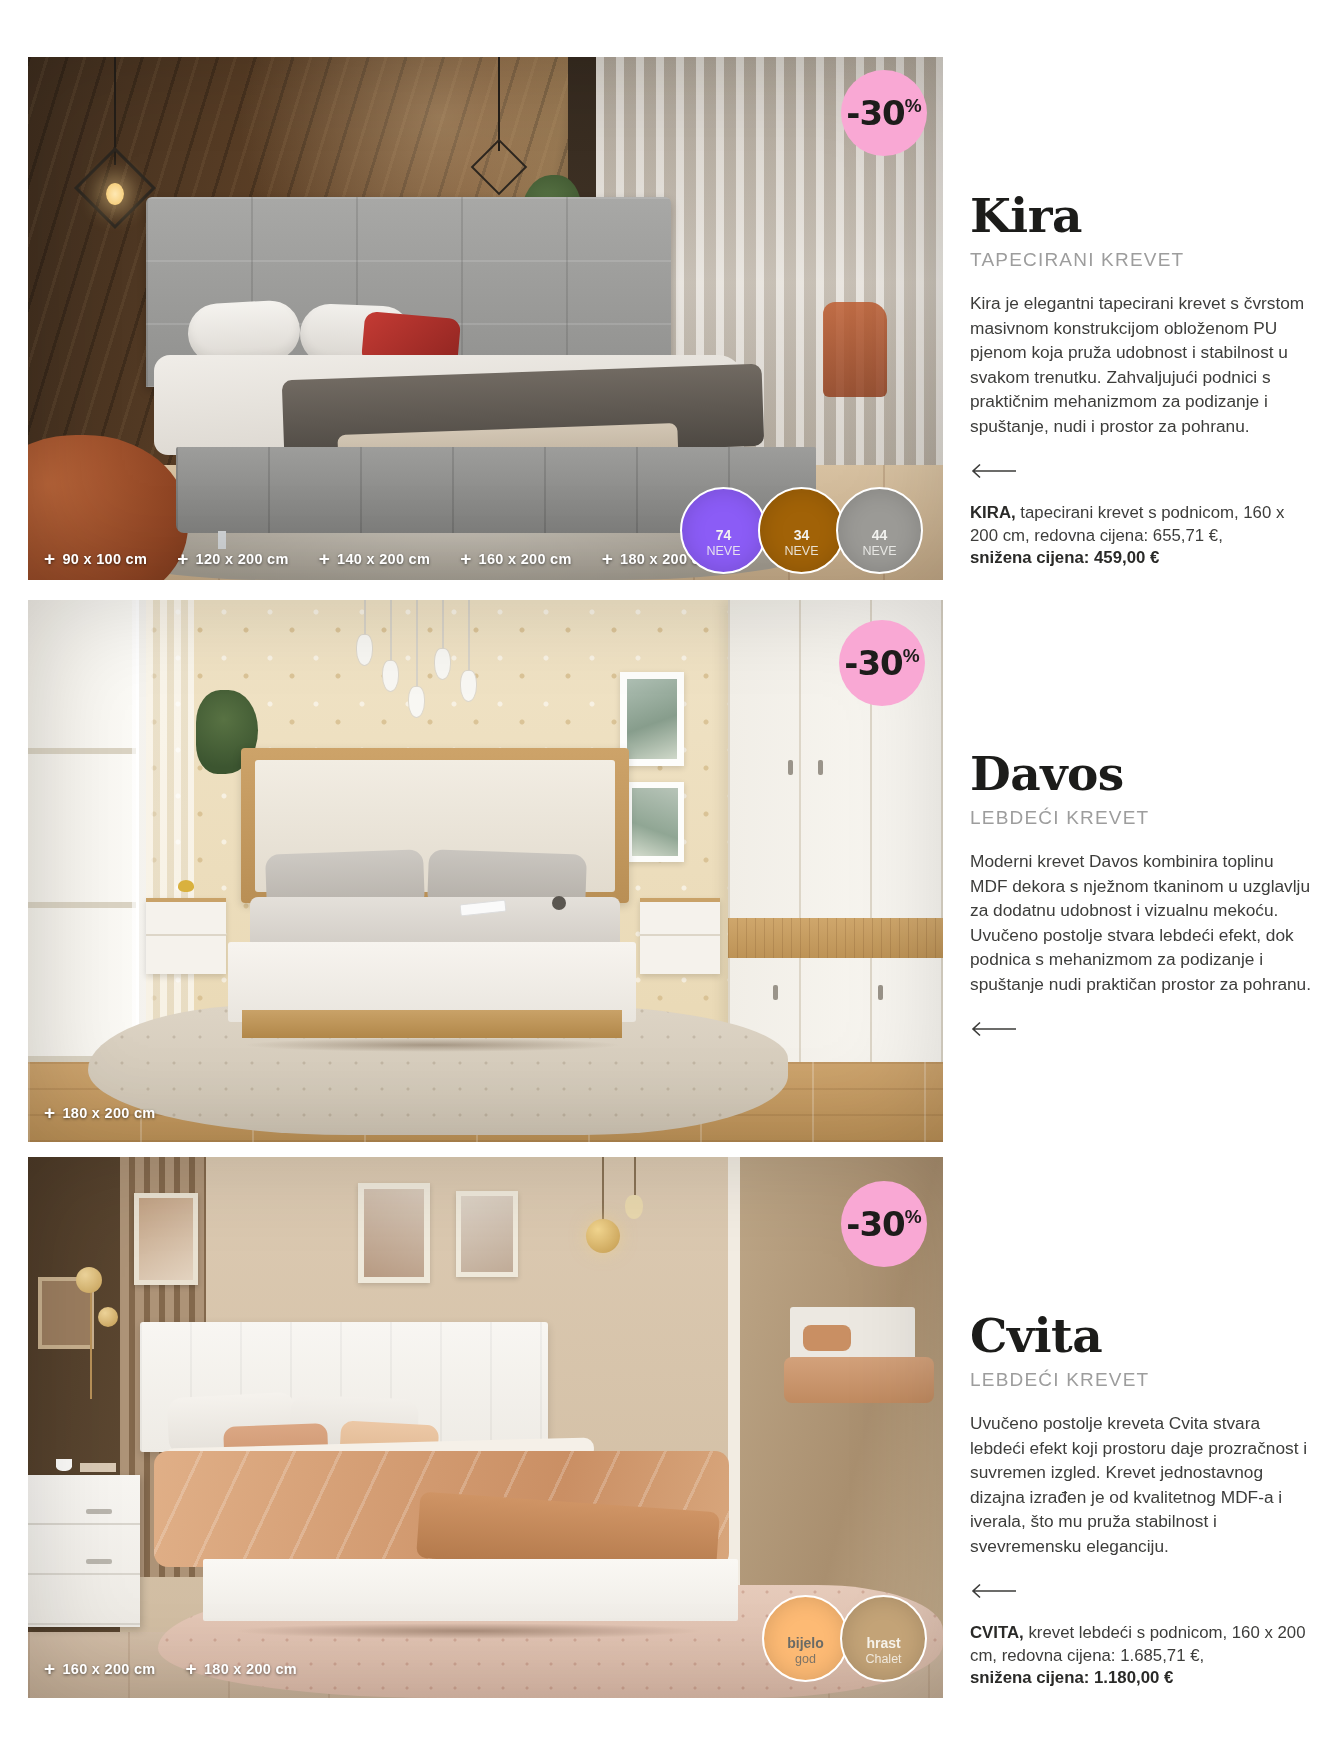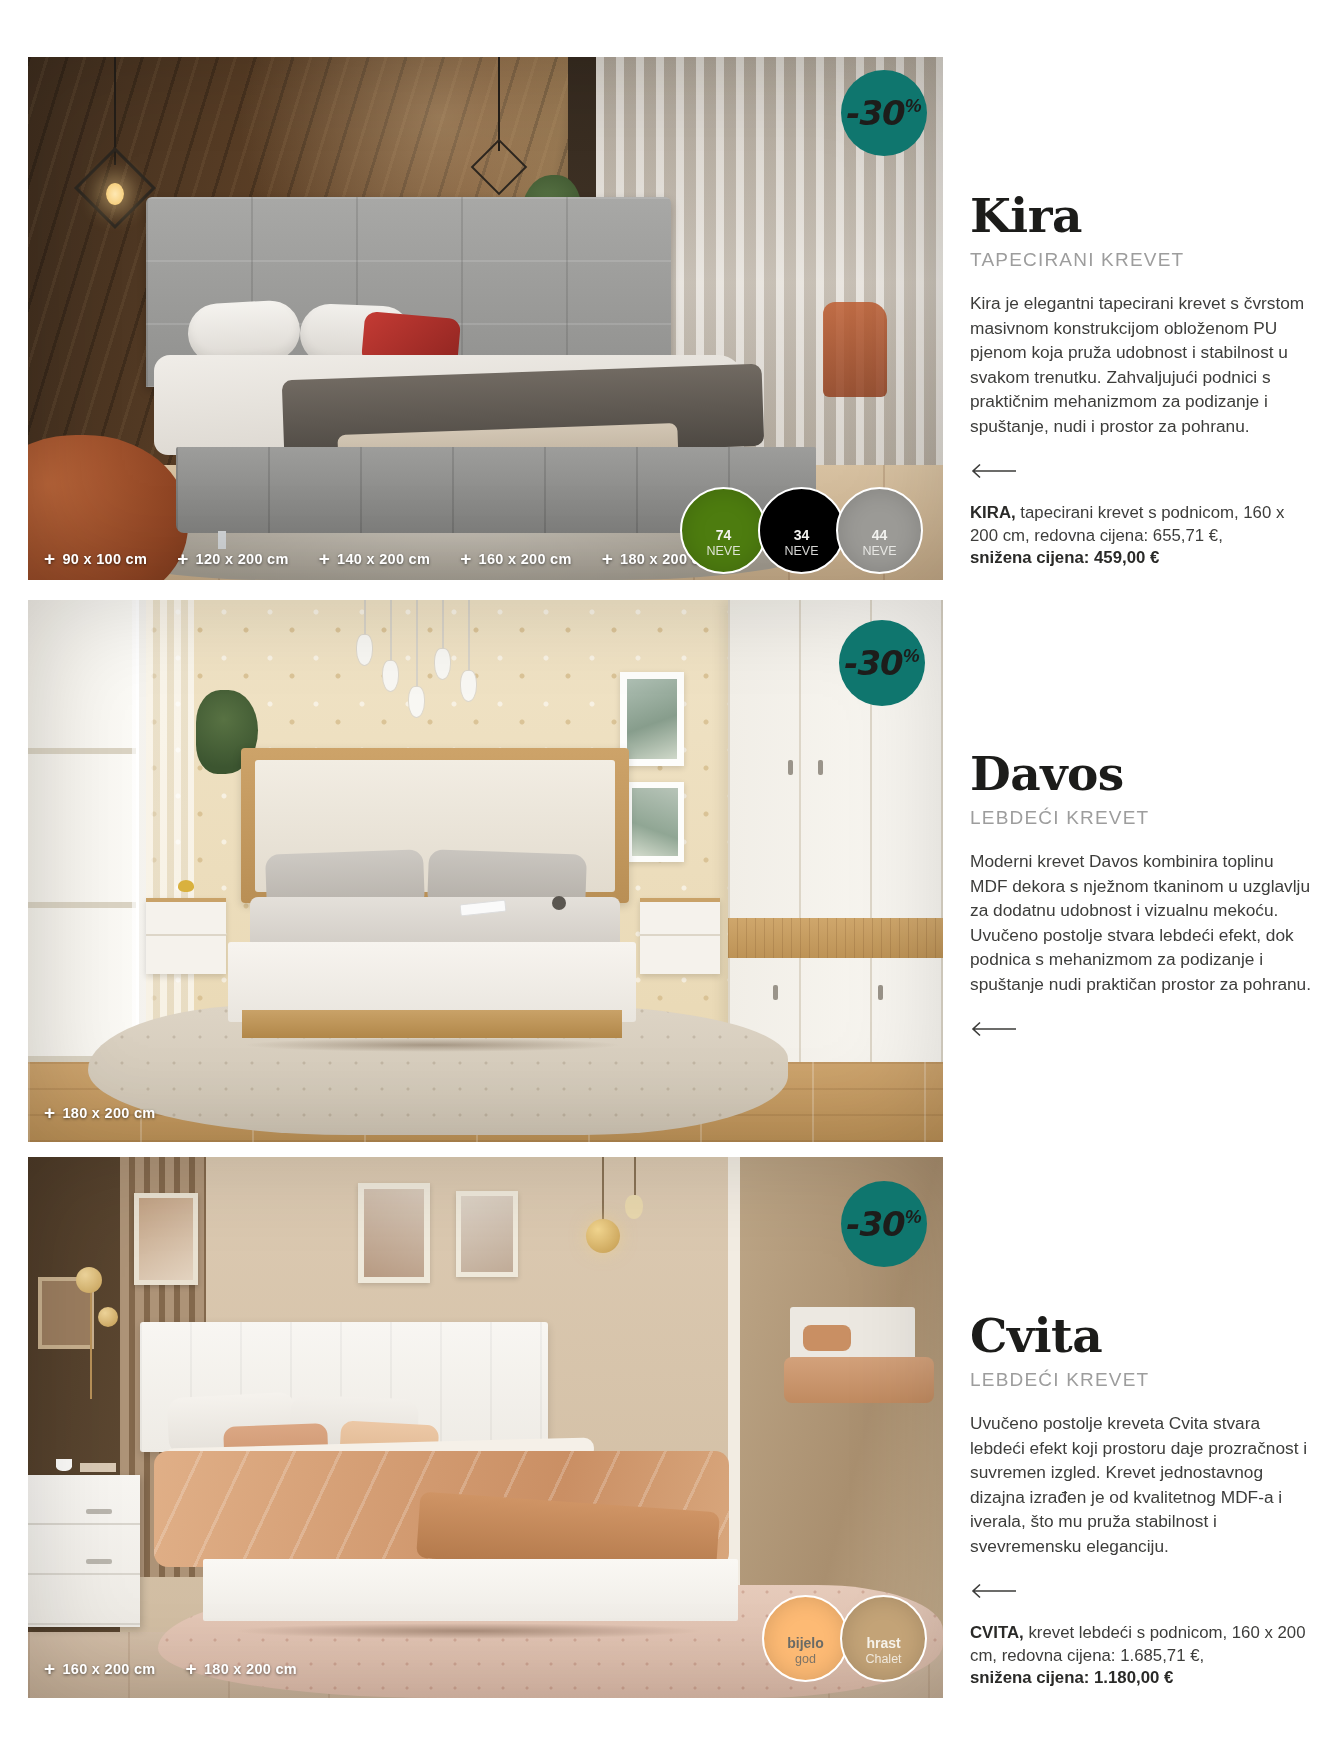--- a/index.html
+++ b/index.html
@@ -209,22 +209,22 @@
   .sc3-handle { width:26px; height:5px; background:#b9b5ad; border-radius:2px; }
   .sc3-cup { left:28px; top:302px; width:16px; height:12px; border-radius:0 0 40% 40%; background:#fbfaf8; }
   .sc3-book { left:52px; top:306px; width:36px; height:9px; background:#d9c9b4; }
   .sc3-lampstem { left:62px; top:118px; width:2px; height:124px; background:#b79158; }
   .sc3-lampg1 { left:48px; top:110px; width:26px; height:26px; border-radius:50%;
     background:radial-gradient(circle at 35% 30%, #efd69c, #c7a158); }
   .sc3-lampg2 { left:70px; top:150px; width:20px; height:20px; border-radius:50%;
     background:radial-gradient(circle at 35% 30%, #eed49a, #c29b52); }
 
   
-  .badge { position:absolute; width:86px; height:86px; border-radius:50%; background:#0f766e; z-index:6;
-    display:flex; align-items:center; justify-content:center;font-style:italic; }
+  .badge { position:absolute; width:86px; height:86px; border-radius:50%; background:#f9a8d4; z-index:6;
+    display:flex; align-items:center; justify-content:center; }
   .sc1 .badge { top:13px; right:16px; }
   .sc2 .badge { top:20px; right:18px; }
   .sc3 .badge { top:24px; right:16px; }
   .badge-num { font-size:34px; font-weight:800; color:#1d1d1b; letter-spacing:-1px;
     font-family:"DejaVu Sans","Liberation Sans",sans-serif; }
   .badge-pct { font-size:19px; font-weight:800; color:#1d1d1b; position:relative; top:-7px; }
 
   .sizes { position:absolute; left:16px; display:flex; gap:30px; z-index:5; }
   .sc1 .sizes { bottom:12px; }
   .sc2 .sizes { bottom:20px; }
@@ -313,25 +313,25 @@
             <span class="plus">+</span>
             <span>160 x 200 cm</span>
           </span>
         <span class="size-item">
             <span class="plus">+</span>
             <span>180 x 200 cm</span>
           </span>
       </div>
 
       <div class="swatches">
-        <div class="swatch" style="background: #4d7c0f; color: rgb(242, 242, 239);">
+        <div class="swatch" style="background: #8b5cf6; color: rgb(242, 242, 239);">
           <div class="sw1">74</div>
           <div class="sw2">NEVE</div>
         </div>
-        <div class="swatch" style="background: #000000; color: rgb(242, 242, 239);">
+        <div class="swatch" style="background: #a16207; color: rgb(242, 242, 239);">
           <div class="sw1">34</div>
           <div class="sw2">NEVE</div>
         </div>
         <div class="swatch" style="background: rgb(155, 154, 150); color: rgb(242, 242, 239);">
           <div class="sw1">44</div>
           <div class="sw2">NEVE</div>
         </div>
       </div>
     </div>
 

